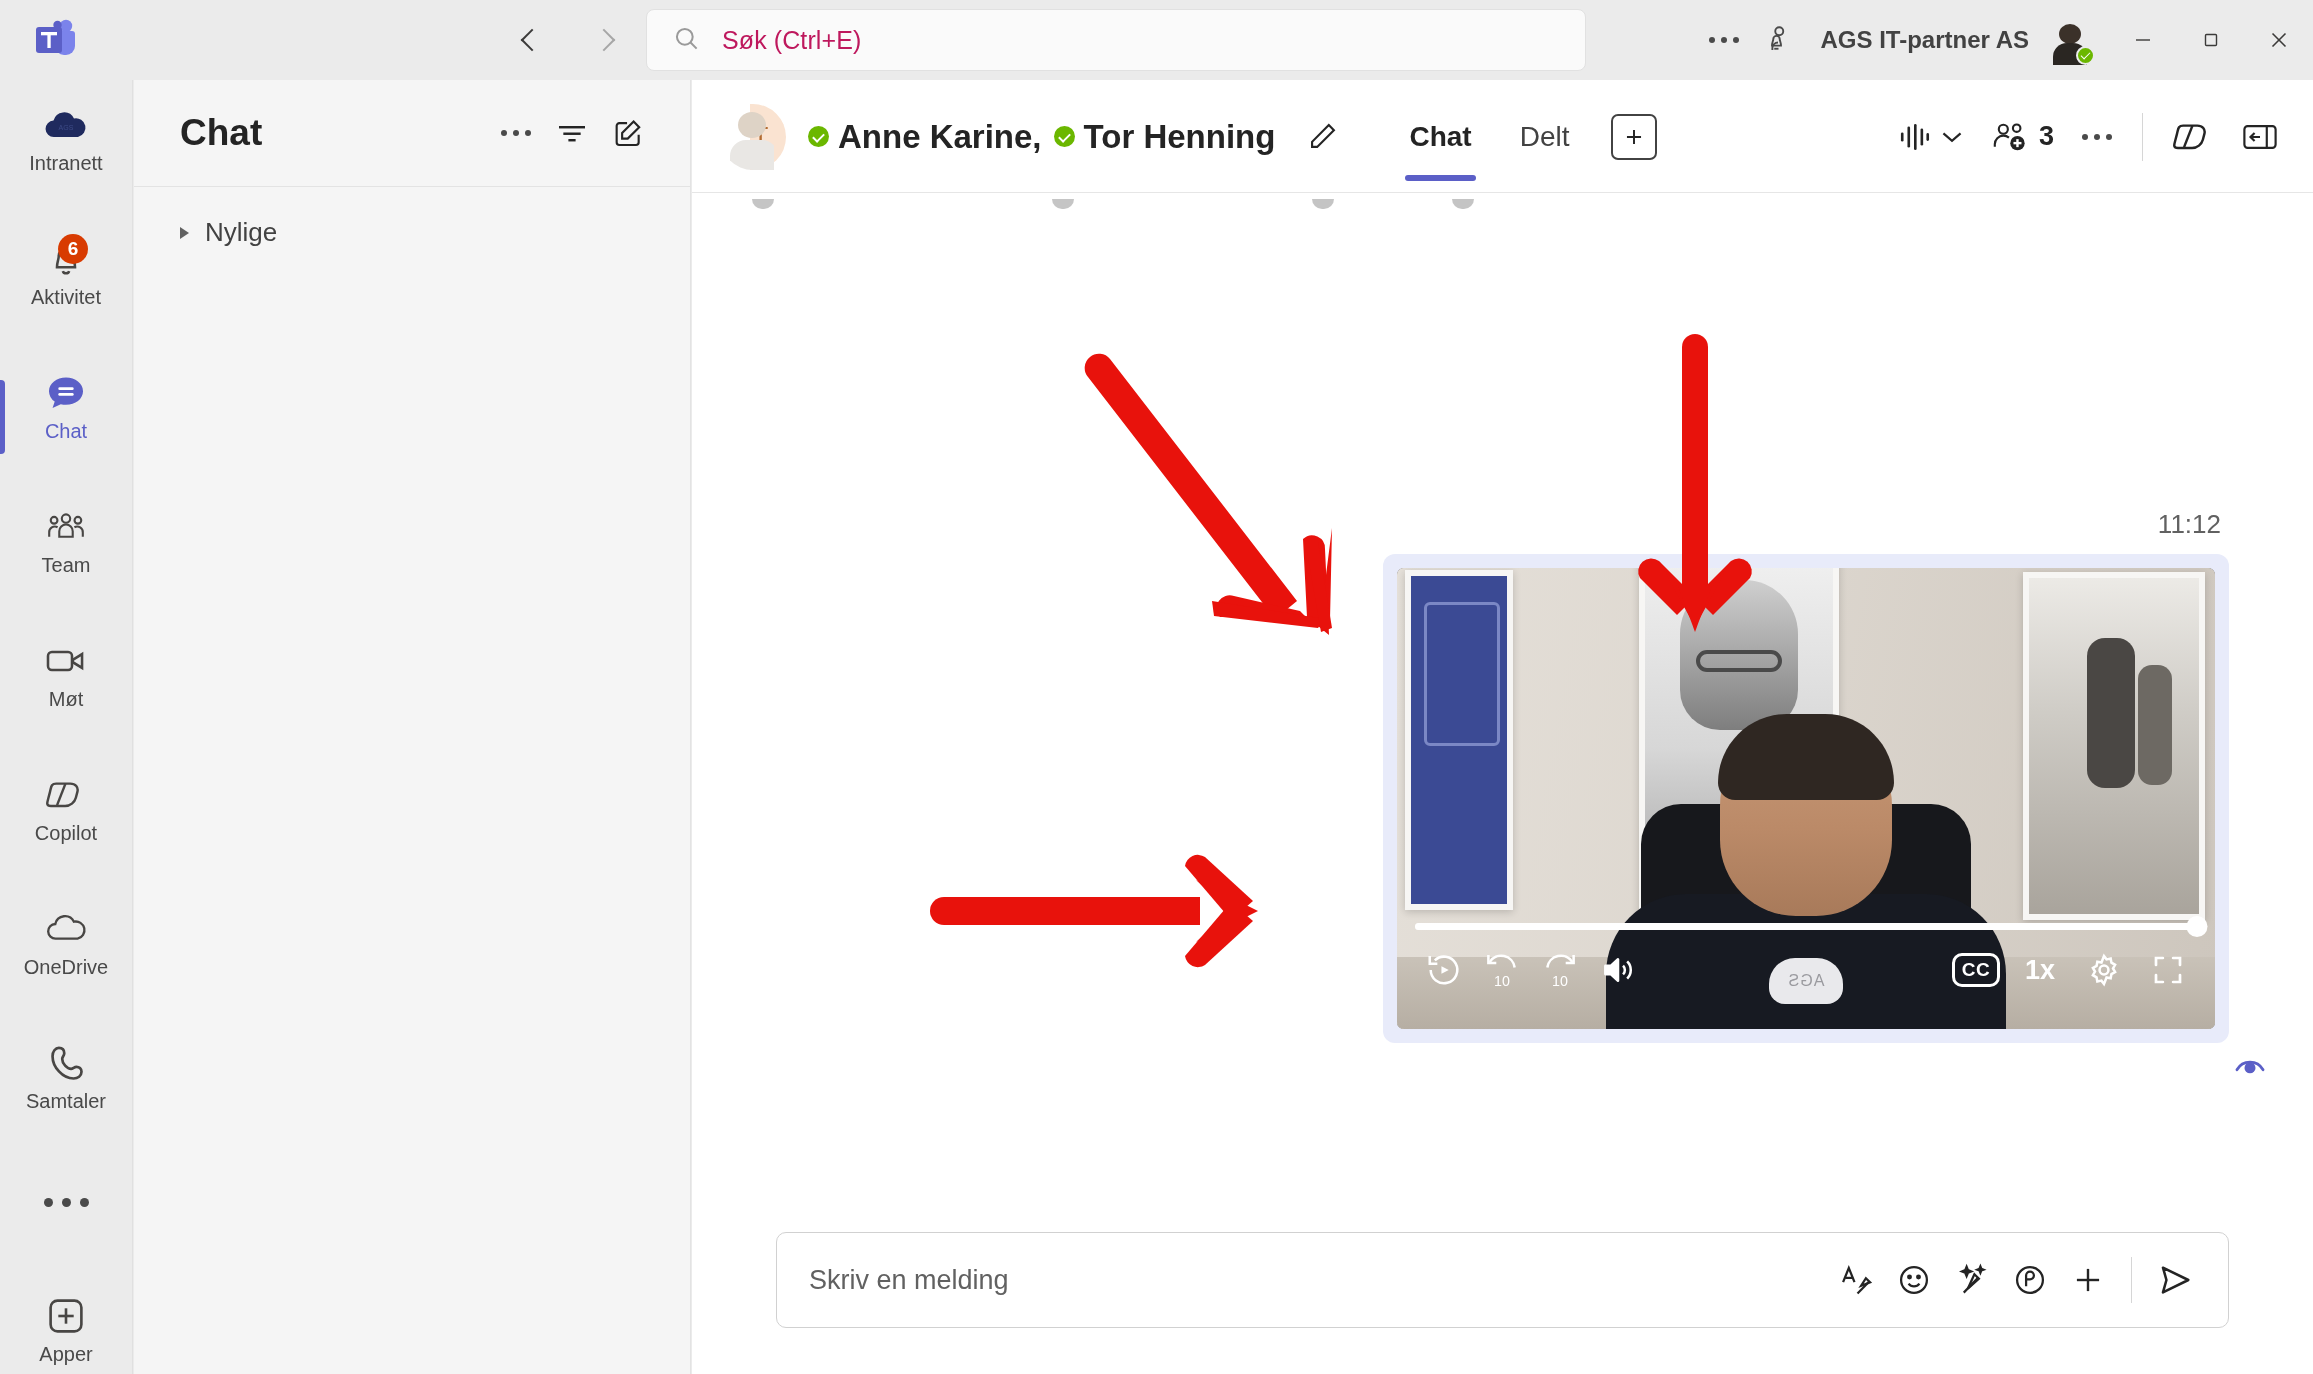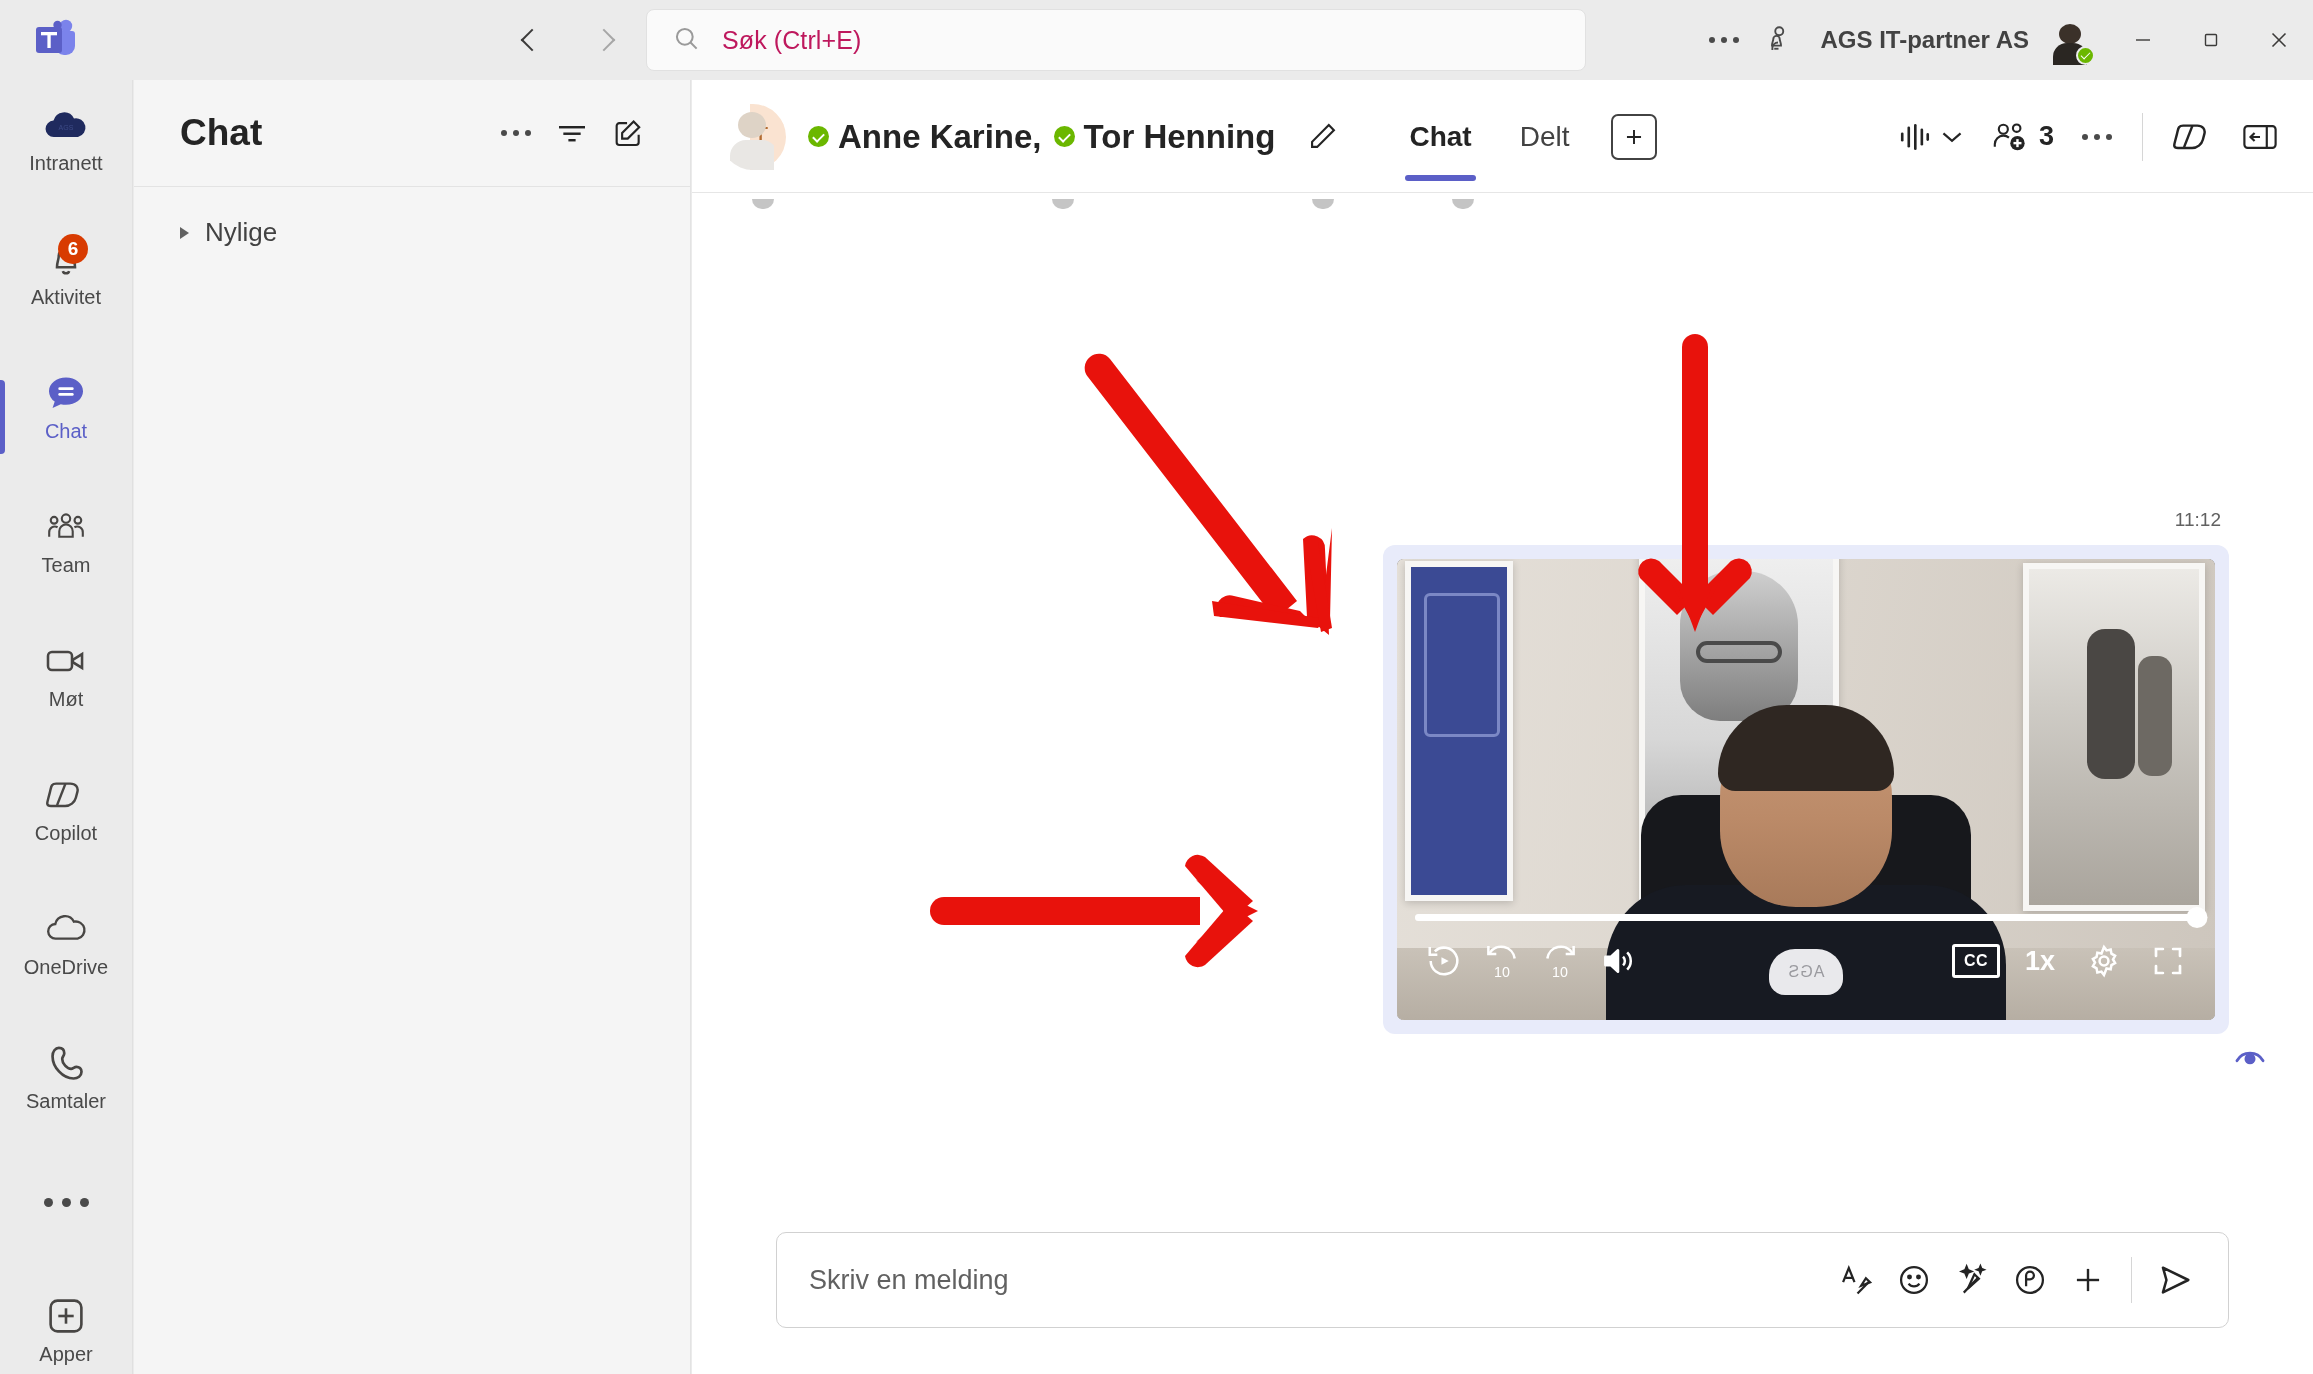--- a/index.html
+++ b/index.html
@@ -129,21 +129,21 @@
   .ppl-count { font-size:27px; font-weight:bold; color:#242424; }
   .vdiv { width:1px; height:48px; background:#d6d6d6; margin:0 14px; }
   .head-divider { position:absolute; left:0; right:0; top:112px; height:1px; background:#e6e6e6; }
 
   
   .msgarea { position:relative; height:1063px; overflow:hidden; }
   .cutoff-row { position:absolute; left:60px; top:-24px; right:120px; height:40px; opacity:.35; }
   .cutoff-row i { position:absolute; bottom:0; width:22px; height:10px; background:#5a5a5a; border-radius:0 0 11px 11px; }
 
   .msg-row { position:absolute; right:84px; top:316px; display:flex; flex-direction:column; align-items:flex-end; }
-  .msg-time { font-size:19px; color:#616161; margin-bottom:14px; margin-right:8px; }
+  .msg-time { font-size:26px; color:#616161; margin-bottom:14px; margin-right:8px; }
   .bubble { background:#e8ebfa; border-radius:12px; padding:14px; position:relative; }
   .video {
     position:relative; width:818px; height:461px; border-radius:7px; overflow:hidden;
     background:#1b1b1b;
   }
   .vid-scene { position:absolute; inset:0; background:linear-gradient(180deg,#d8d2ca 0%,#cfc8bf 55%,#b9b2a8 100%); }
   .vid-wall { position:absolute; inset:0; background:linear-gradient(100deg,#e5e0d9 0%,#dcd6ce 45%,#cdc6bd 100%); }
   .poster {
     position:absolute; background:#f2f0ec; border:6px solid #f7f6f4;
     box-shadow:0 2px 8px rgba(0,0,0,.18);
@@ -164,21 +164,21 @@
   .desk { position:absolute; left:0; right:0; bottom:0; height:72px; background:linear-gradient(180deg,#c9c2b8,#b6aea3); }
 
   .vid-controls { position:absolute; left:0; right:0; bottom:0; height:120px; padding:0 18px; }
   .seek { position:absolute; left:18px; right:18px; top:14px; height:7px; border-radius:4px; background:rgba(255,255,255,.45); cursor:pointer; }
   .seek-fill { position:absolute; left:0; top:0; height:7px; border-radius:4px; background:#fff; }
   .seek-knob { position:absolute; top:-7px; width:21px; height:21px; border-radius:50%; background:#fff; transform:translateX(-50%); }
   .ctl-row { position:absolute; left:18px; right:18px; top:30px; height:62px; display:flex; align-items:center; }
   .ctl { width:58px; height:58px; display:flex; align-items:center; justify-content:center; cursor:pointer; border-radius:6px; }
   .ctl-right { margin-left:auto; display:flex; align-items:center; gap:6px; }
   .speed { font-size:27px; font-weight:bold; color:#fff; padding:0 14px; cursor:pointer; }
-  .cc-box { width:48px; height:34px; border:3px solid #fff; border-radius:3px; display:flex; align-items:center; justify-content:center; font-size:16px; font-weight:bold; color:#fff; letter-spacing:0.5px; }
+  .cc-box { width:48px; height:34px; border:3px solid #fff; border-radius:10px; display:flex; align-items:center; justify-content:center; font-size:19px; font-weight:bold; color:#fff; letter-spacing:0.5px; }
   .seen { margin-top:10px; margin-right:-38px; }
 
   
   .composer {
     position:absolute; left:84px; right:84px; bottom:46px; height:96px;
     background:#fff; border:1px solid #d1d1d1; border-radius:10px;
     display:flex; align-items:center; padding:0 24px 0 32px;
   }
   .comp-ph { flex:1; font-size:27px; color:#616161; cursor:text; }
   .comp-ico { width:58px; height:58px; display:flex; align-items:center; justify-content:center; border-radius:6px; cursor:pointer; }

